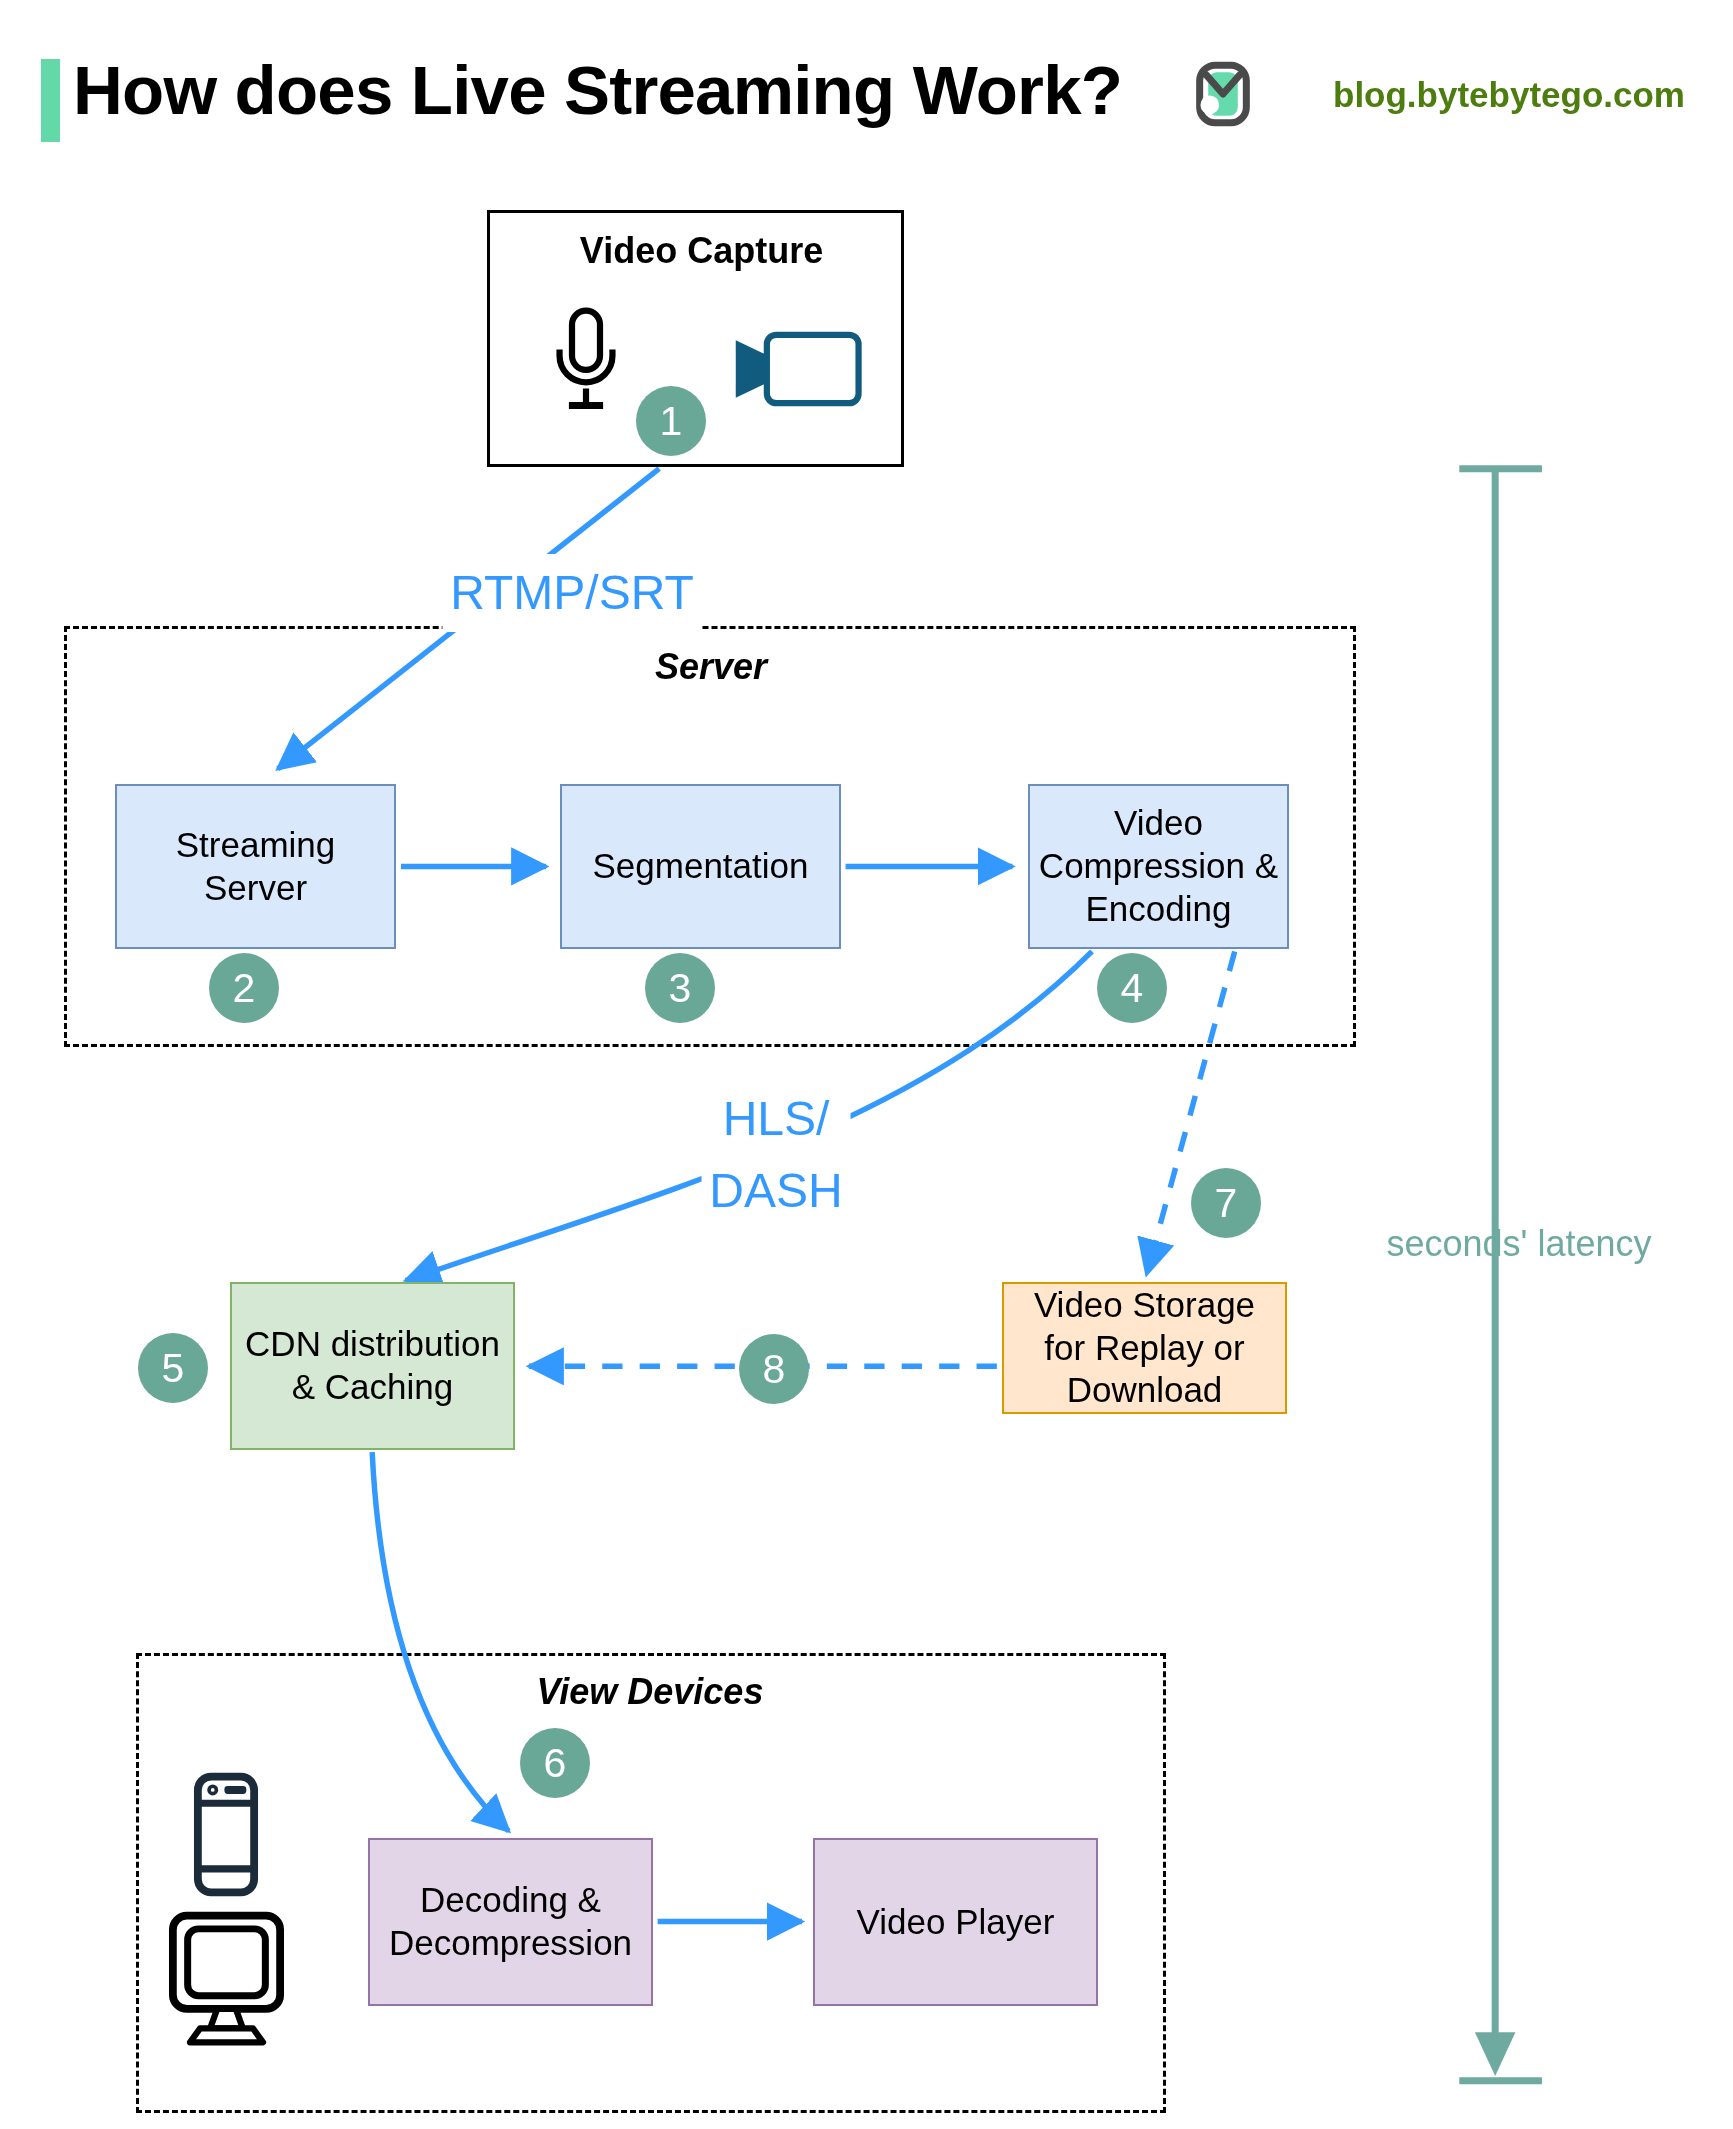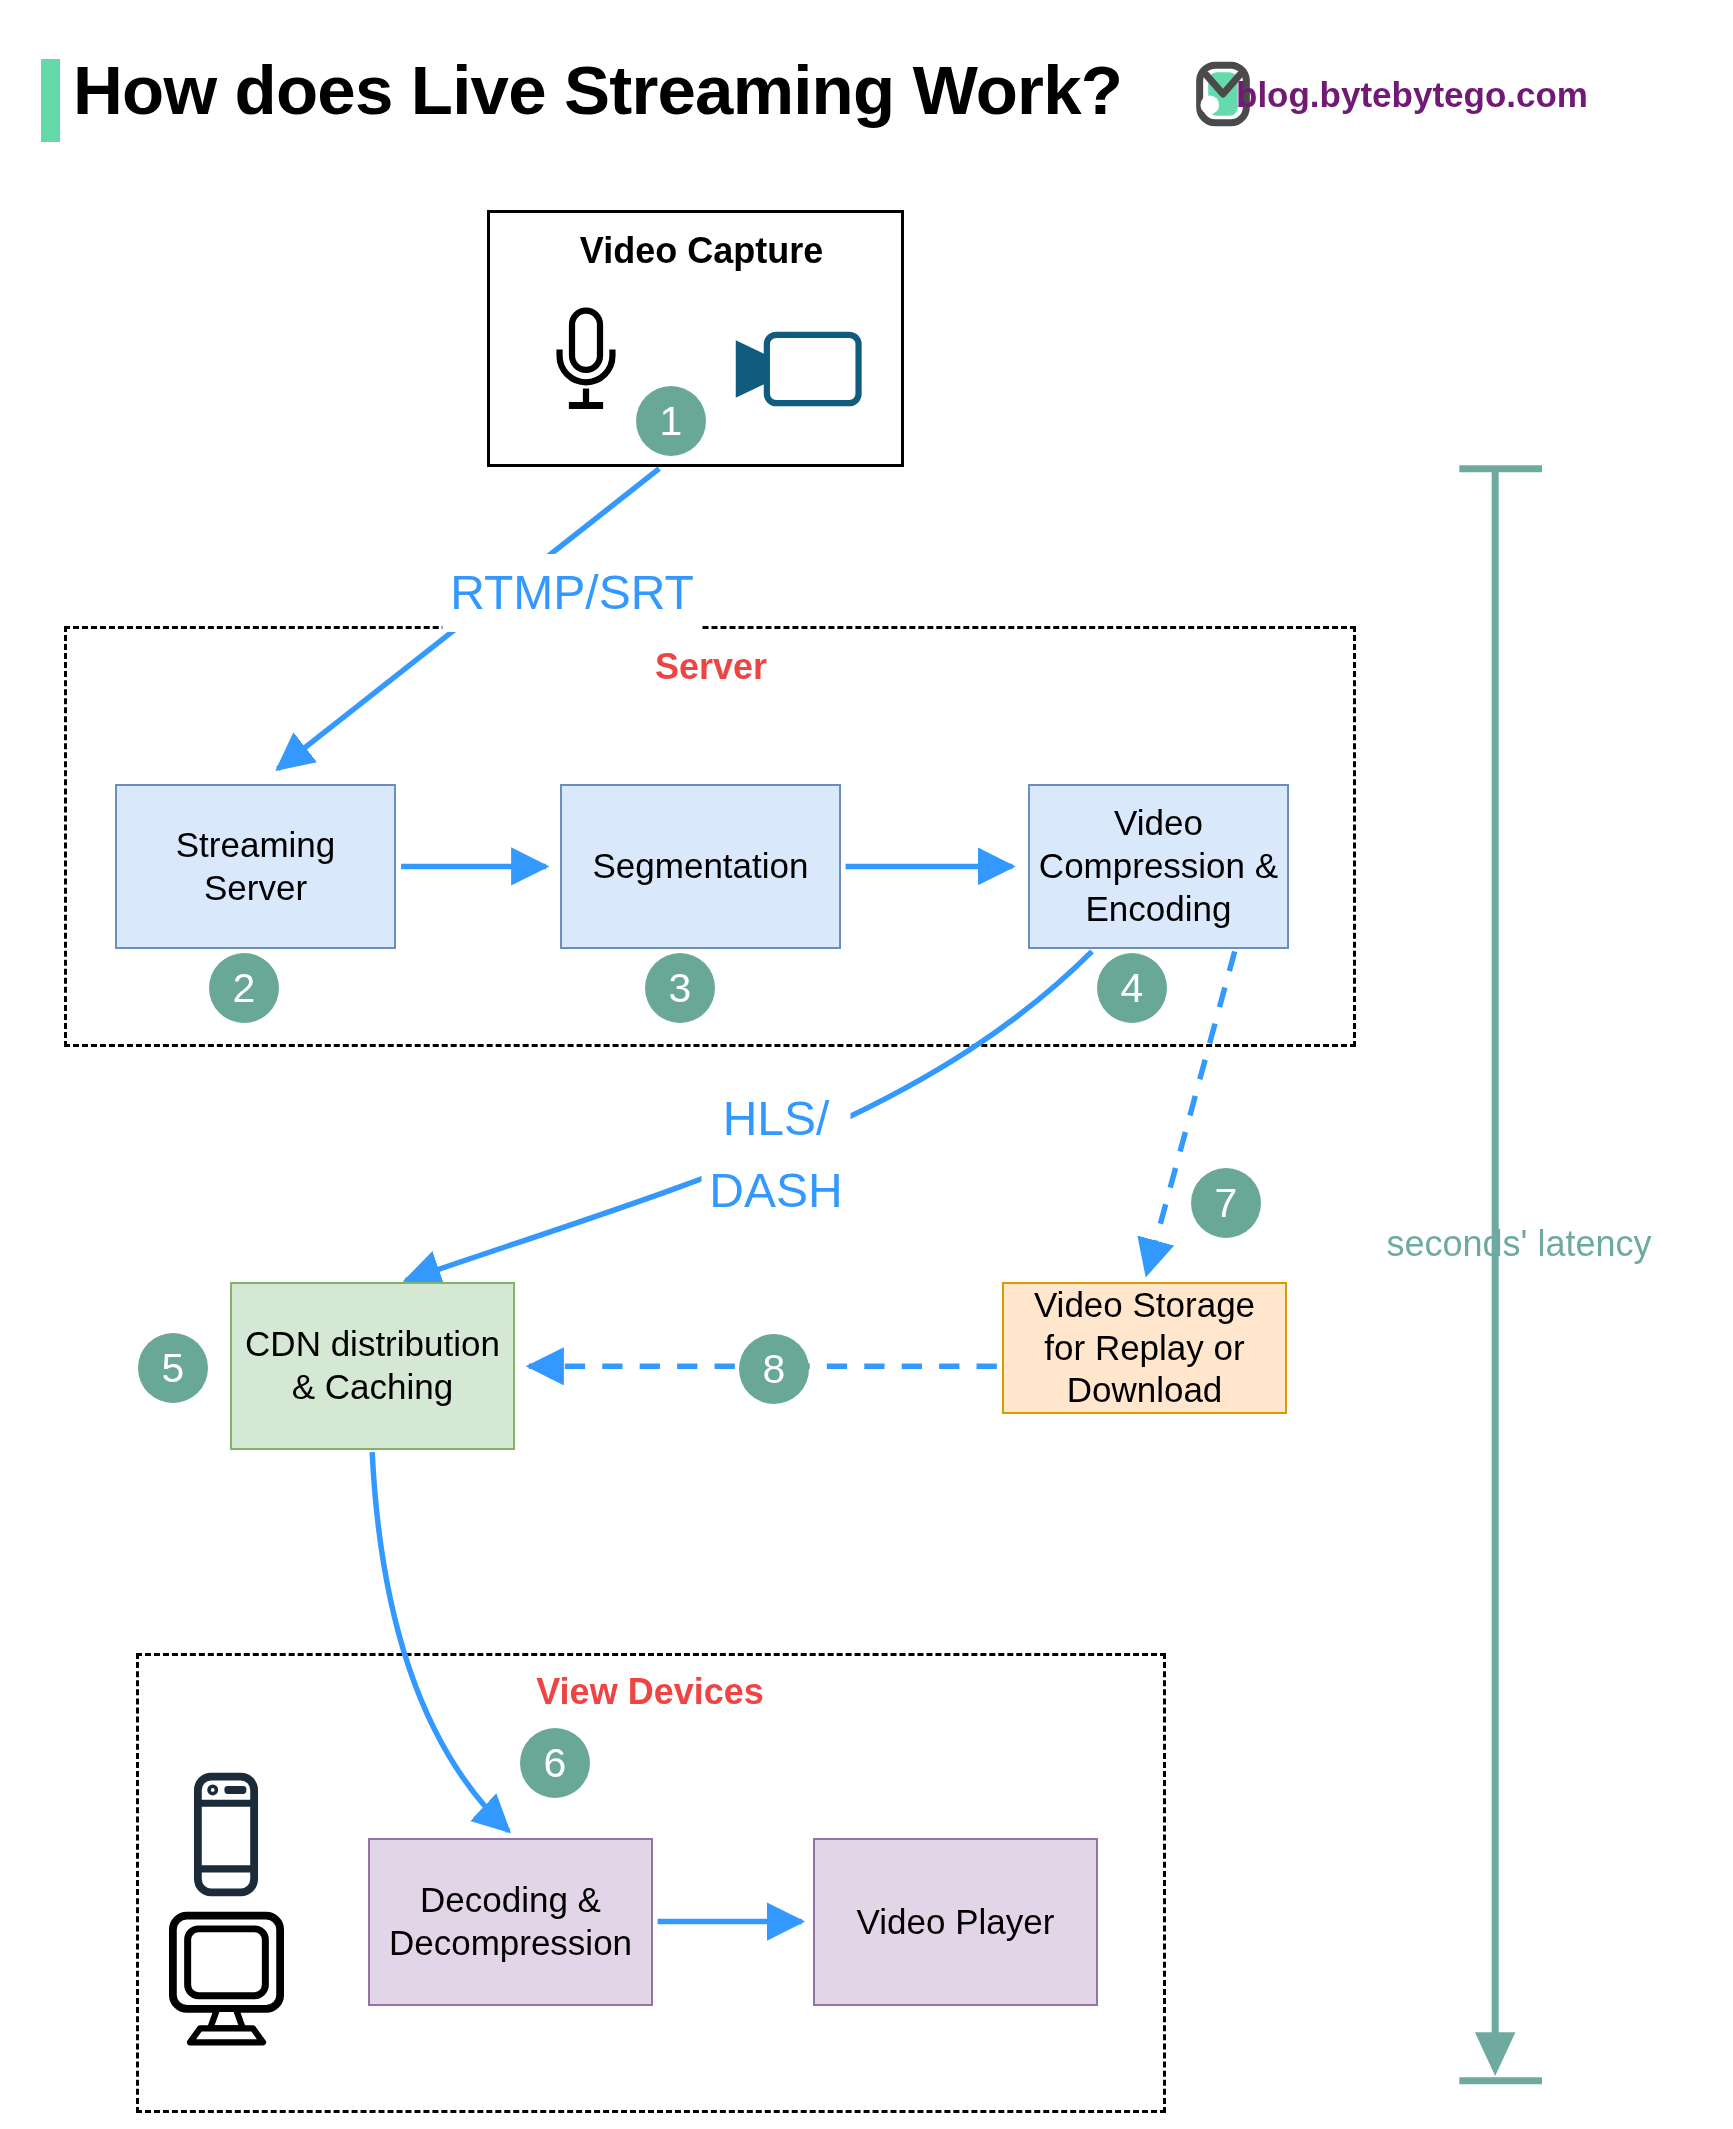--- a/index.html
+++ b/index.html
@@ -4,27 +4,27 @@
 <style>
   html,body{margin:0;padding:0;background:#fff;}
   #canvas{
     position:relative;width:1734px;height:2129px;background:#ffffff;
     font-family:"Liberation Sans","DejaVu Sans",sans-serif;overflow:hidden;
   }
   
   .accent-bar{position:absolute;left:41px;top:59px;width:18.7px;height:83px;background:#63D8A9;}
   .page-title{position:absolute;left:73px;top:51px;margin:0;font-size:69px;font-weight:700;color:#000;white-space:nowrap;letter-spacing:-0.8px;}
   .logo{position:absolute;left:1195px;top:61px;width:56px;height:66px;}
-  .site-url{position:absolute;left:1236px;top:75px;font-size:35px;font-weight:600;color:#701a75;white-space:nowrap;}
+  .site-url{position:absolute;left:1333px;top:75px;font-size:35px;font-weight:600;color:#4d7c0f;white-space:nowrap;}
 
   
   .group-rect{position:absolute;border:3.1px dashed #000;background:transparent;box-sizing:border-box;}
   #server-rect{left:64px;top:626px;width:1292px;height:421px;}
   #view-rect{left:136px;top:1653px;width:1030px;height:460px;}
-  .group-title{position:absolute;font-size:36px;font-weight:700;color:#ef4444;white-space:nowrap;transform:translateX(-50%);}
+  .group-title{position:absolute;font-size:36px;font-weight:700;color:#000000;white-space:nowrap;transform:translateX(-50%);font-style:italic;}
 
   
   #edges{position:absolute;left:0;top:0;width:1734px;height:2129px;pointer-events:none;}
 
   
   .node{position:absolute;box-sizing:border-box;display:flex;align-items:center;justify-content:center;
         text-align:center;font-size:35px;line-height:1.22;color:#000;padding:6.2px;}
   .capture-box{border:3.1px solid #000;background:#fff;}
   .blue-box{border:2.3px solid #6C8EBF;background:#DAE8FC;}
   .green-box{border:2.3px solid #82B366;background:#D5E8D4;}

